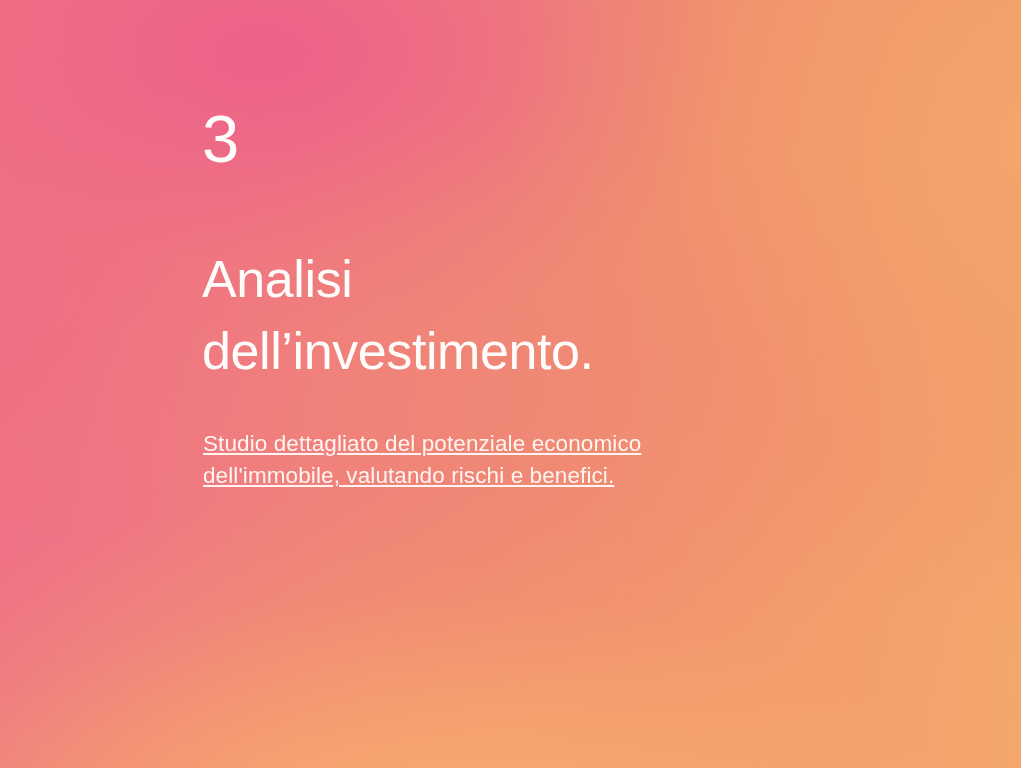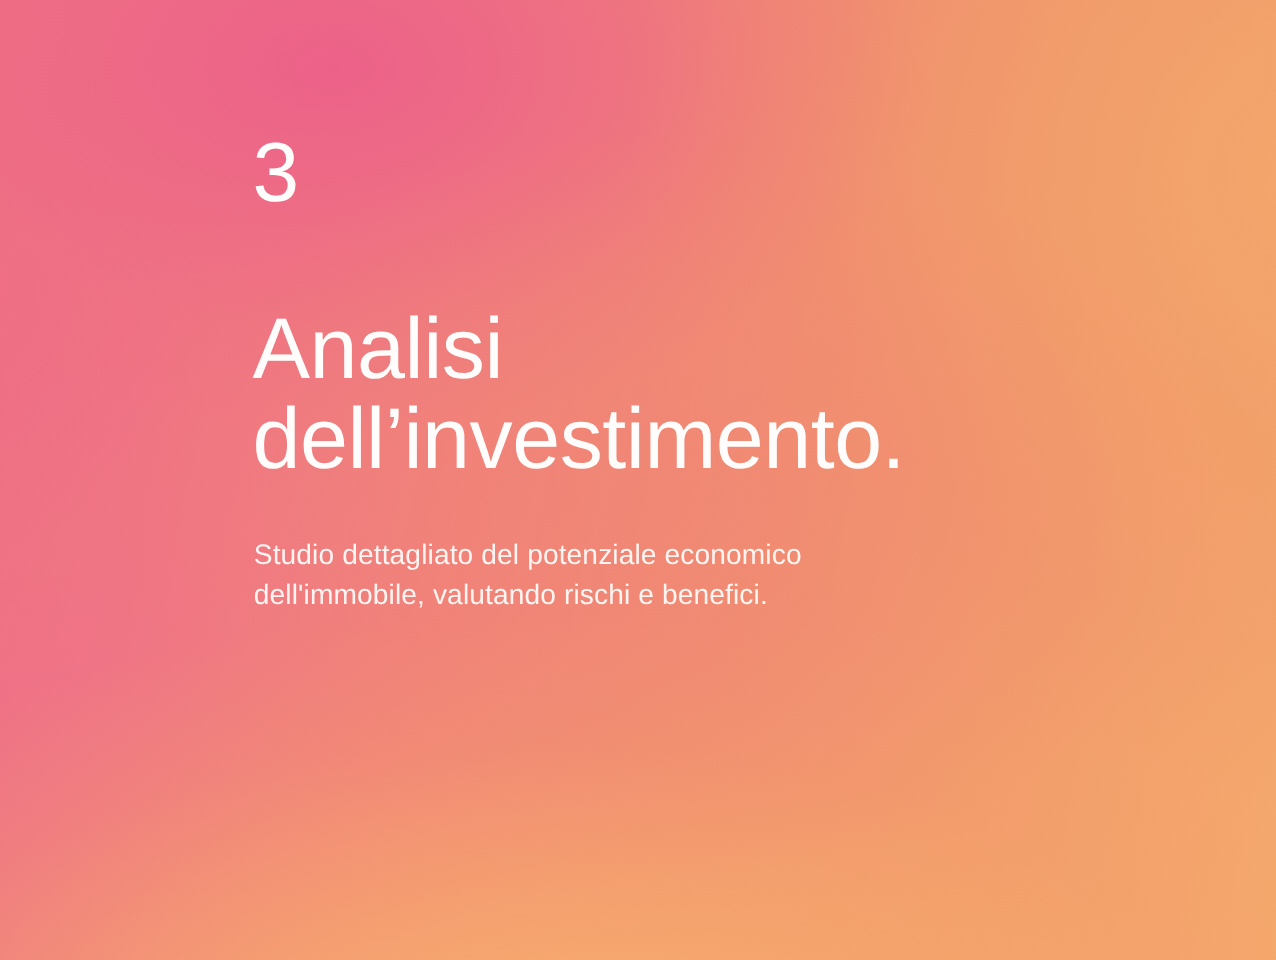--- a/index.html
+++ b/index.html
@@ -106,39 +106,40 @@
     line-height: 1;
     letter-spacing: 0.2px;
     color: #fffdfc;
   }
 
   #slide-heading {
     position: absolute;
     top: 243px;
     left: 0;
     margin: 0;
-    font-size: 69px;
+    font-size: 52px;
     font-weight: 300;
     line-height: 72px;
     letter-spacing: -0.4px;
     color: #fffdfb;
     white-space: pre-line;
   }
 
   #slide-subtitle {
     position: absolute;
     top: 428px;
     left: 1px;
     margin: 0;
     font-size: 22.5px;
     font-weight: 400;
     line-height: 32px;
     letter-spacing: 0.1px;
     color: rgba(255, 253, 251, 0.93);
     white-space: pre-line;
+    text-decoration: underline;
   }
 </style>
 </head>
 <body>
 
 <div id="slide">
 
   <div class="bg-layer" id="bg-base"></div>
   <div class="bg-layer" id="bg-blob-pink-left"></div>
   <div class="bg-layer" id="bg-blob-magenta"></div>

